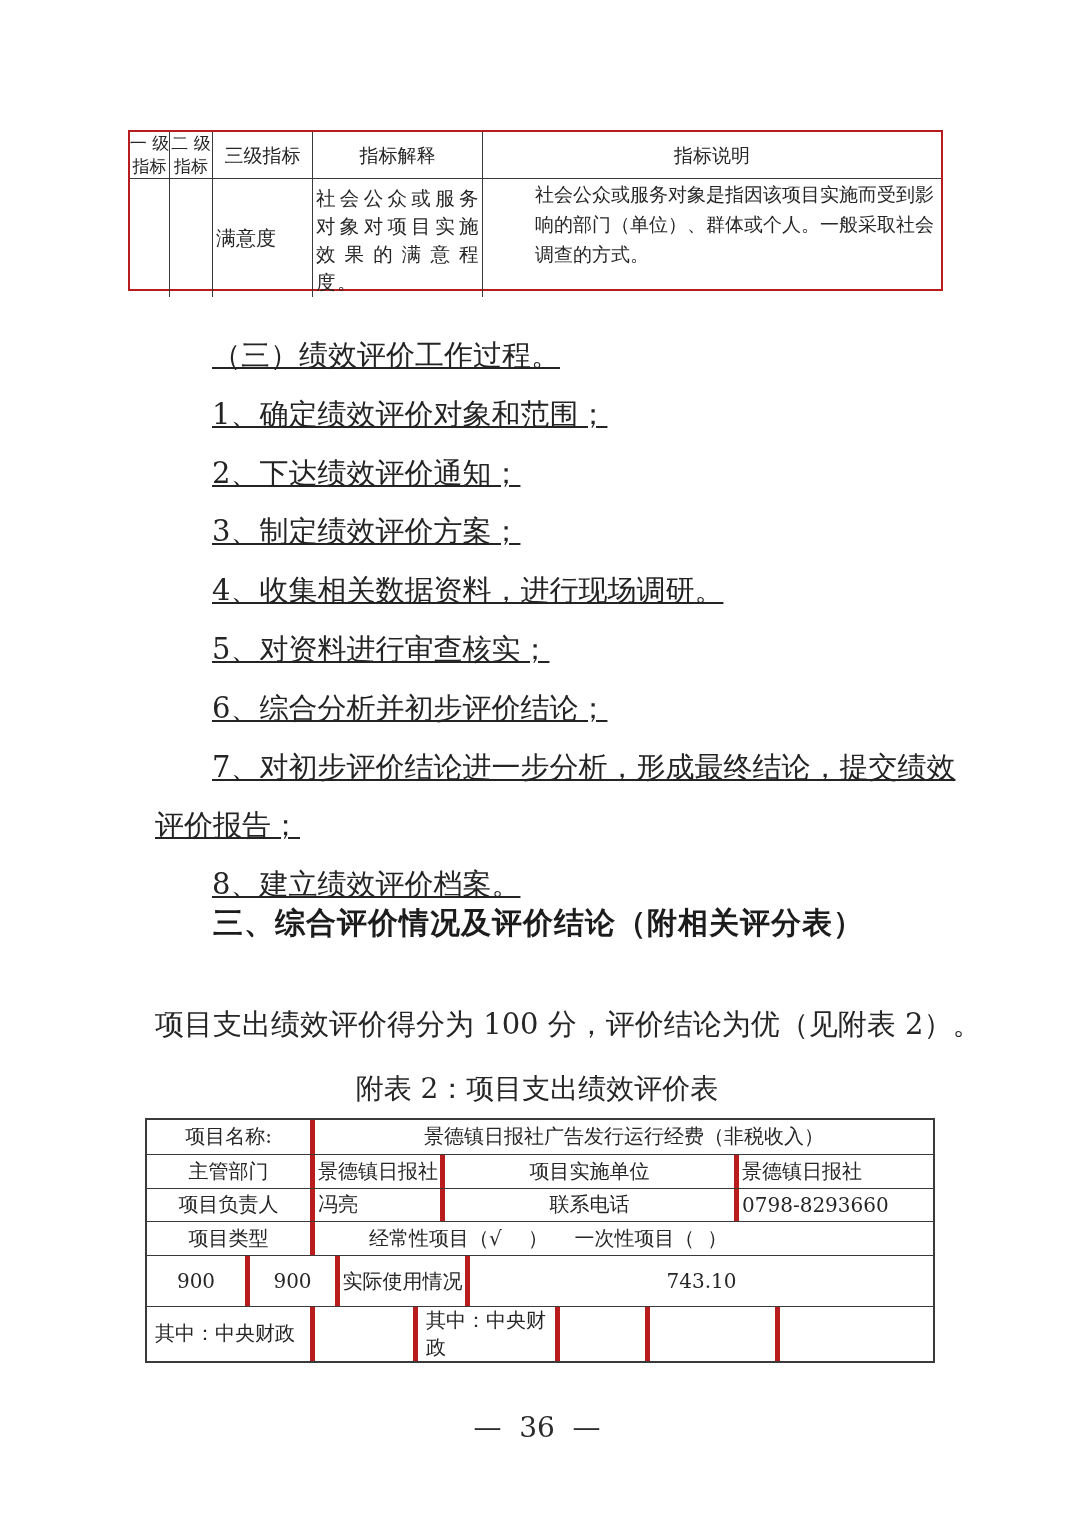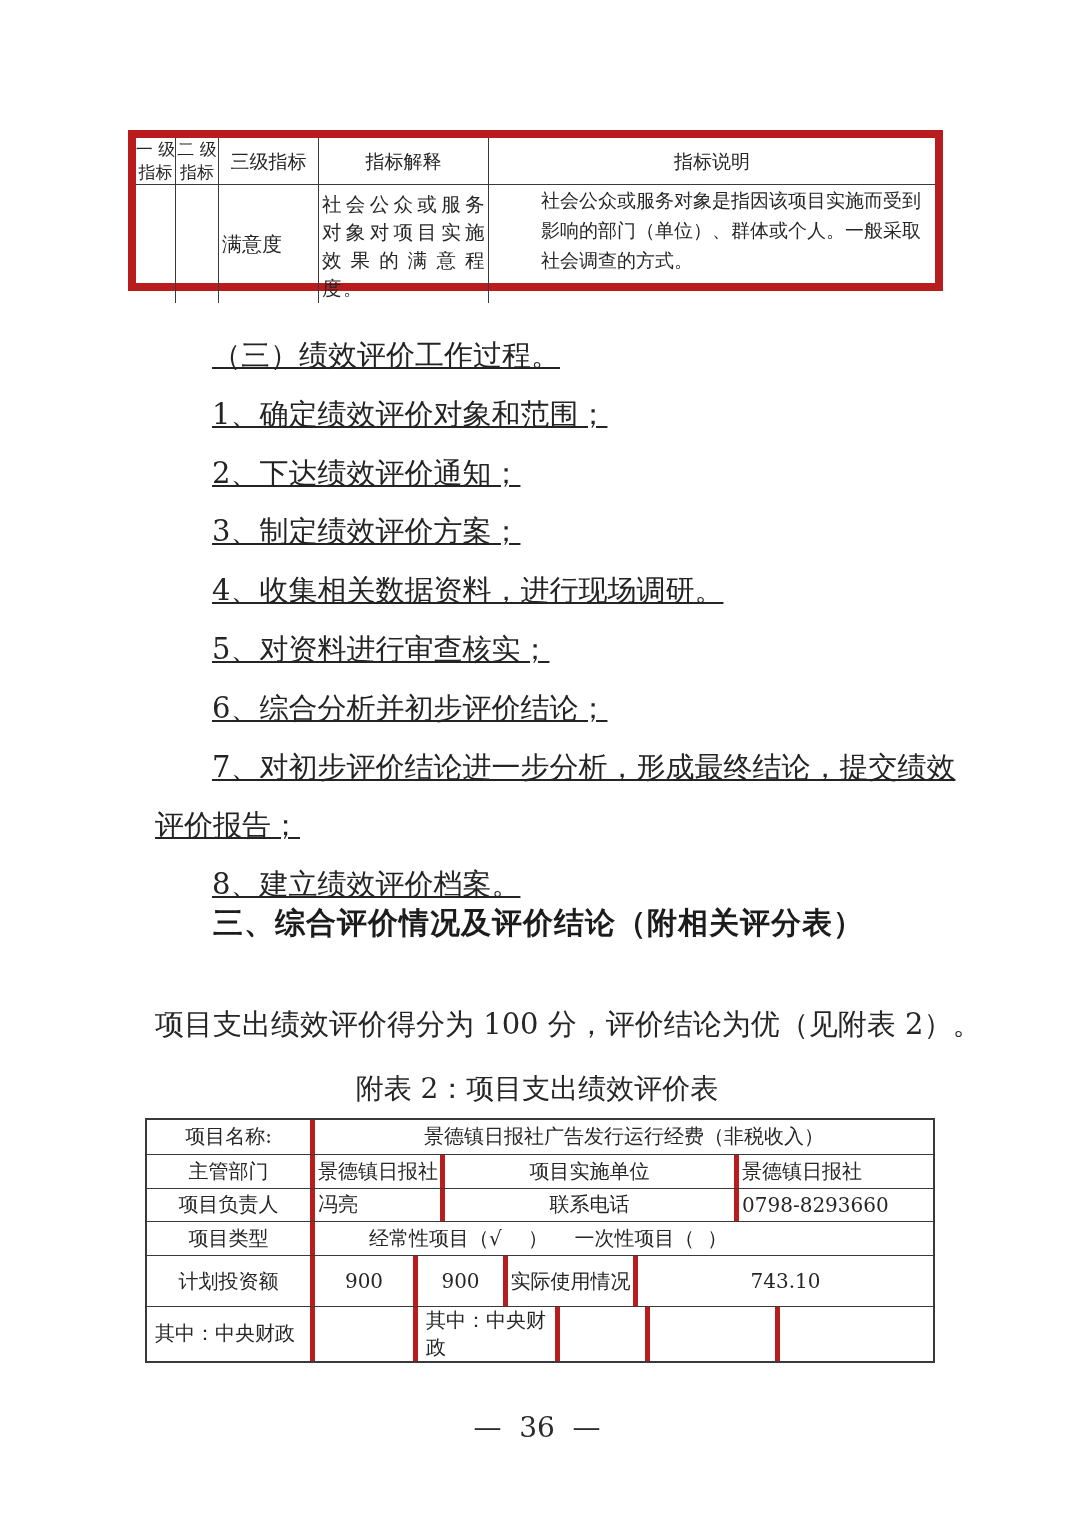--- a/index.html
+++ b/index.html
@@ -10,21 +10,21 @@
     background:#ffffff;
     font-family:"DejaVu Serif","Liberation Serif",serif;
     color:#262626;
     overflow:hidden;
   }
 
   
   .ind-table {
     position:absolute; left:128px; top:130px;
     width:815px; height:161px;
-    border:8px solid #b91c1c;
+    border:2px solid #b91c1c;
     display:flex; flex-direction:column;
   }
   .ind-row { display:flex; width:100%; }
   .ind-row.hdr { height:64px; border-bottom:1px solid #3a3a3a; }
   .ind-row.dat { flex:1; }
   .ind-cell {
     border-right:1px solid #3a3a3a;
     display:flex; flex-direction:column;
     align-items:center; justify-content:center;
     text-align:center; font-size:19px; line-height:24px;
@@ -170,21 +170,20 @@
       <div class="ecell ew-mid center">联系电话</div>
       <div class="ecell ew-fx left">0798-8293660</div>
     </div>
 
     <div class="erow rh38">
       <div class="ecell ew-label center">项目类型</div>
       <div class="ecell ew-fx ptype">经常性项目（√　 ）　 一次性项目（  ）</div>
     </div>
 
     <div class="erow rh56">
-      <div class="ecell ew-label center">计划投资额</div>
       <div class="ecell ew-c2 center">900</div>
       <div class="ecell ew-c4 center">900</div>
       <div class="ecell ew-c5 center">实际使用情况</div>
       <div class="ecell ew-fx center">743.10</div>
     </div>
 
     <div class="erow rhfx">
       <div class="ecell ew-label left-pad">其中：中央财政</div>
       <div class="ecell ew-c2"></div>
       <div class="ecell ew-c3 left-pad">其中：中央财政</div>

